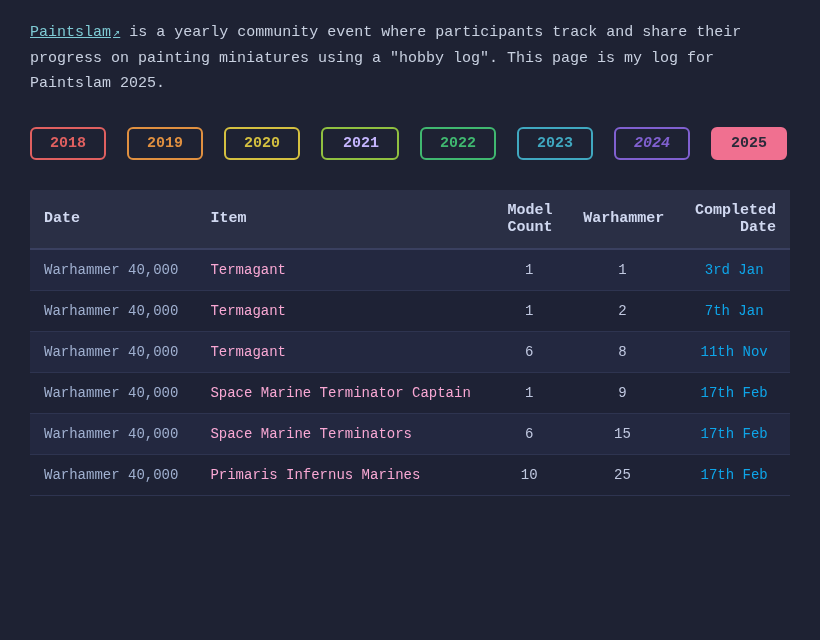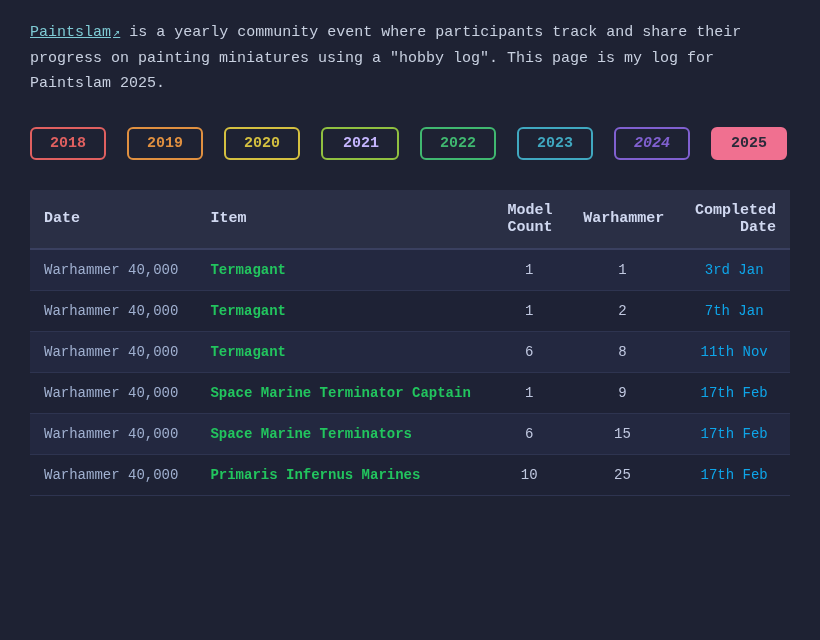--- a/index.html
+++ b/index.html
@@ -100,22 +100,22 @@
       color: #c0c8e0;
       font-size: 14px;
     }
 
     td.game-col {
       font-size: 14px;
       color: #a0b0d0;
     }
 
     td.item-col {
-      font-weight: bold;
-      color: #22c55e;
+      font-weight: normal;
+      color: #f9a8d4;
     }
 
     td.center {
       text-align: center;
     }
 
     td.date-col {
       text-align: center;
       color: #0ea5e9;
     }

